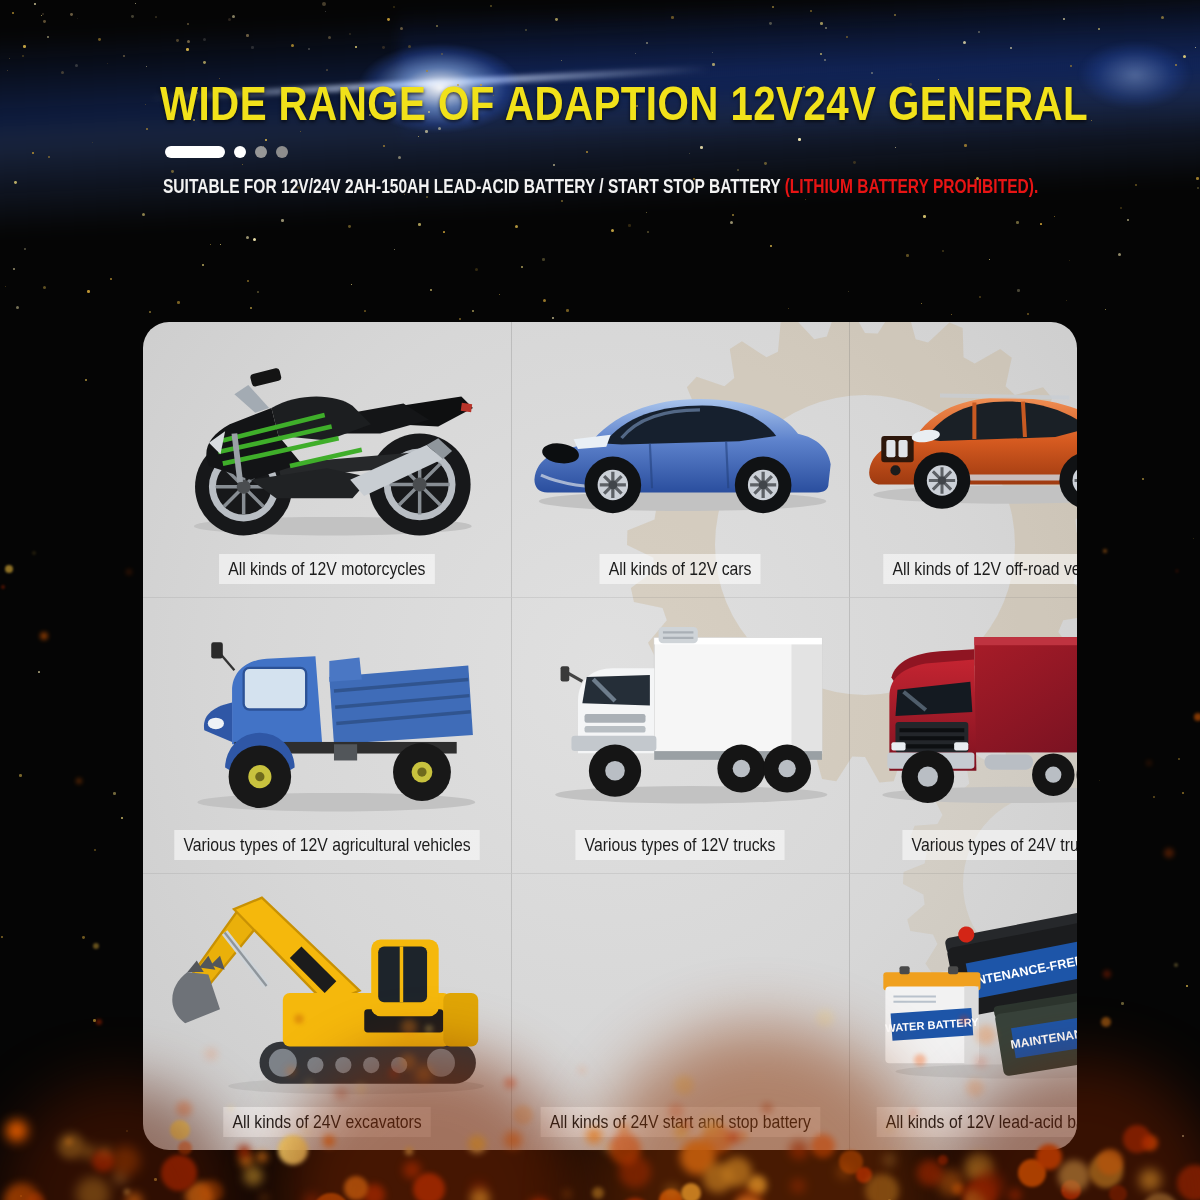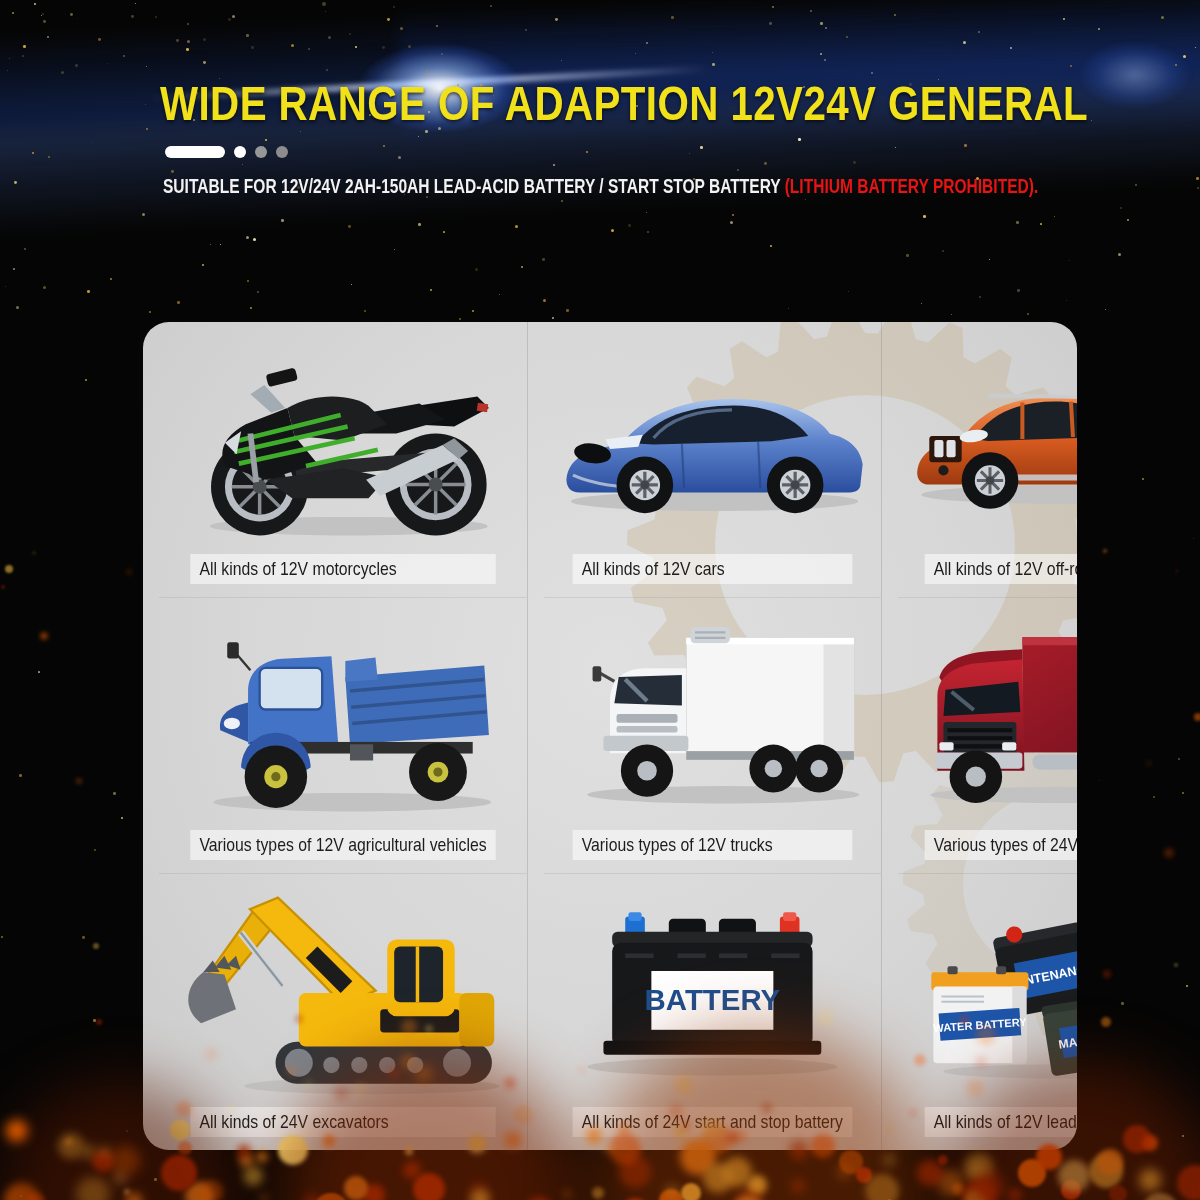--- a/index.html
+++ b/index.html
@@ -67,21 +67,21 @@
     background:radial-gradient(ellipse at 50% 42%,#e0e0e0 0%,#d7d7d7 55%,#cbcbcb 100%);
     border-radius:26px;overflow:hidden;z-index:3;
   }
   #gear-layer{position:absolute;inset:0;z-index:1;}
   #grid{
     position:absolute;inset:0;z-index:2;
     display:grid;grid-template-columns:repeat(3,1fr);grid-template-rows:repeat(3,1fr);
   }
   .cell{
     position:relative;display:flex;flex-direction:column;
-    justify-content:flex-end;padding-bottom:13px;box-sizing:border-box;margin-left:16px;
+    align-items:center;justify-content:flex-end;padding-bottom:13px;box-sizing:border-box;
   }
   .cell.bR{border-right:1px solid rgba(95,95,95,.22);}
   .cell.bB{border-bottom:1px solid rgba(95,95,95,.13);}
   .veh{position:absolute;left:5px;right:5px;top:5px;bottom:50px;}
   .veh svg{width:100%;height:100%;}
   .caption{
     background:rgba(255,255,255,.55);color:#1c1c1c;
     font-size:19px;padding:4px 11px;white-space:nowrap;
     transform:scaleX(.83);transform-origin:center bottom;
   }
@@ -549,35 +549,20 @@
         <rect x="182" y="112" width="68" height="20" rx="3" fill="#1c1c1c"></rect>
         <rect x="250" y="98" width="30" height="46" rx="6" fill="#e0a606"></rect>
         <rect x="188" y="52" width="58" height="66" rx="8" fill="#f5b80c"></rect>
         <rect x="194" y="58" width="42" height="48" rx="5" fill="#1d242b"></rect>
         <path d="M214,58 L214,106" stroke="#f5b80c" stroke-width="3"></path>
       </svg></div>
       <div class="caption">All kinds of 24V excavators</div>
     </div>
 
     <div class="cell bR">
-      <div class="veh"><svg viewBox="0 0 300 190">
-        <ellipse cx="150" cy="166" rx="115" ry="8" fill="#c2c2c2"></ellipse>
-        <rect x="70" y="28" width="18" height="18" rx="3" fill="#1d6fd1"></rect>
-        <rect x="73" y="24" width="12" height="8" rx="2" fill="#3c8ae6"></rect>
-        <rect x="212" y="28" width="18" height="18" rx="3" fill="#e03222"></rect>
-        <rect x="215" y="24" width="12" height="8" rx="2" fill="#f0584a"></rect>
-        <rect x="110" y="30" width="34" height="16" rx="4" fill="#111214"></rect>
-        <rect x="156" y="30" width="34" height="16" rx="4" fill="#111214"></rect>
-        <rect x="58" y="42" width="184" height="14" rx="5" fill="#232527"></rect>
-        <rect x="58" y="52" width="184" height="96" rx="8" fill="#17181a"></rect>
-        <path d="M70,64 L96,64 M118,64 L144,64 M156,64 L182,64 M204,64 L230,64" stroke="#2c2e31" stroke-width="4"></path>
-        <rect x="94" y="78" width="112" height="54" fill="#ffffff"></rect>
-        <text x="150" y="114" text-anchor="middle" font-size="27" font-weight="bold" fill="#1d4e8f">BATTERY</text>
-        <rect x="50" y="142" width="200" height="13" rx="3" fill="#101113"></rect>
-      </svg></div>
       <div class="caption">All kinds of 24V start and stop battery</div>
     </div>
 
     <div class="cell">
       <div class="veh"><svg viewBox="0 0 300 190">
         <ellipse cx="160" cy="176" rx="120" ry="7" fill="#c2c2c2"></ellipse>
         <g transform="rotate(-11 190 75)">
           <rect x="96" y="26" width="190" height="16" rx="5" fill="#26282b"></rect>
           <rect x="96" y="36" width="190" height="70" rx="6" fill="#1b1c1e"></rect>
           <circle cx="118" cy="26" r="8" fill="#d32516"></circle>

